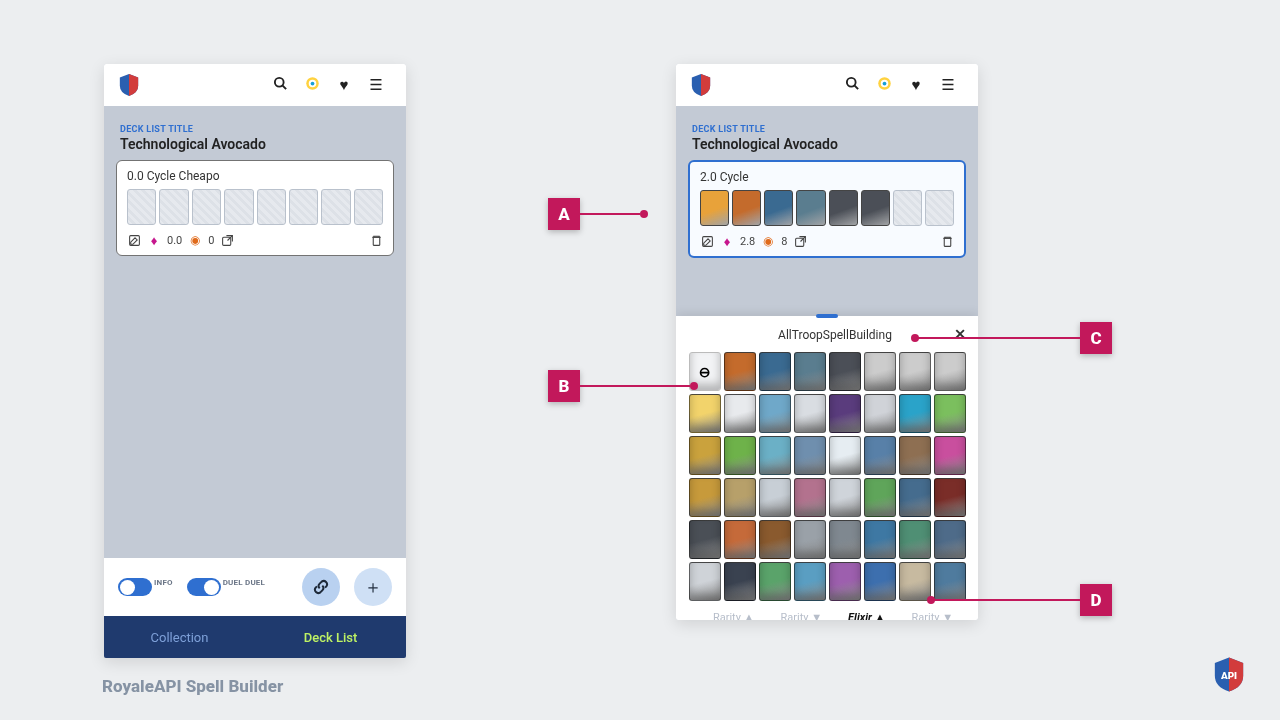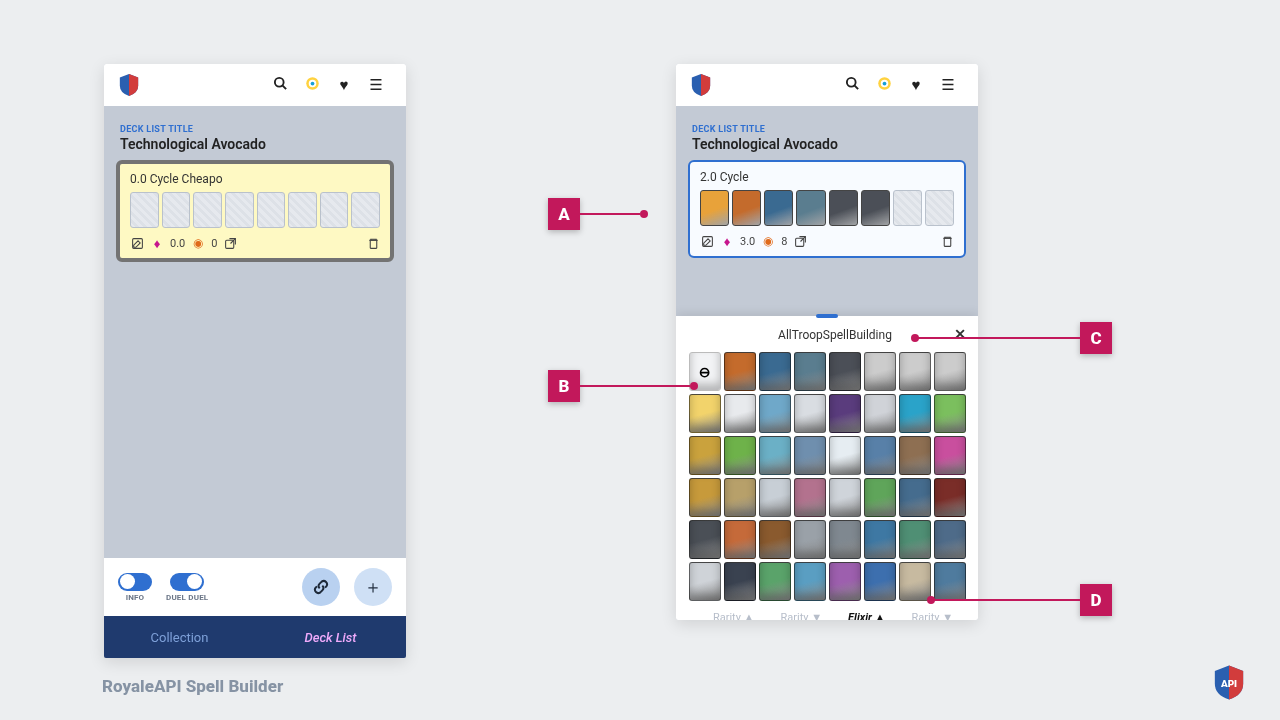--- a/index.html
+++ b/index.html
@@ -37,22 +37,22 @@
   .section-label {
     font-size: 9px; font-weight: 700; letter-spacing: .3px;
     color: #2f6fd0; padding: 18px 16px 2px;
   }
   .deck-title {
     font-size: 14px; font-weight: 600; color: #222;
     padding: 0 16px 8px;
   }
 
   .deck-card {
-    background: #fef9c3;
-    border: 4px solid #737373;
+    background: #ffffff;
+    border: 1px solid #737373;
     border-radius: 6px;
     margin: 0 12px;
     padding: 8px 10px 8px;
   }
   .deck-card.active { border: 2px solid #2f6fd0; background:#f8fbff; }
   .deck-name { font-size: 12px; color: #333; margin-bottom: 6px; }
   .card-row { display: flex; gap: 3px; }
   .slot {
     width: 30px; height: 36px;
     border: 1px solid #b9c1cc;
@@ -69,21 +69,21 @@
   .stat-row .right { margin-left:auto; }
   .si { width:14px; height:14px; display:inline-flex; align-items:center; justify-content:center; }
   .drop-pink { color:#c6168d; font-size:13px; }
   .drop-orange { color:#e06a1a; font-size:12px; }
 
   .bottom-controls {
     position:absolute; bottom:42px; left:0; right:0;
     height:58px; background:#fff;
     display:flex; align-items:center; padding:0 14px; gap:14px;
   }
-  .toggle-group { display:flex; flex-direction:column; align-items:center; gap:2px; }
+  .toggle-group { display:flex; flex-direction:row; align-items:flex-start; gap:2px; }
   .toggle {
     width:34px; height:18px; border-radius:10px; background:#2f6fd0;
     position:relative;
   }
   .toggle::after {
     content:""; position:absolute; width:15px; height:15px; border-radius:50%;
     background:#fff; top:1.5px;
   }
   .toggle.left::after { left:2px; }
   .toggle.right::after { right:2px; }
@@ -98,21 +98,21 @@
   .tabbar {
     position:absolute; bottom:0; left:0; right:0;
     height:42px; background:#1f3a6e;
     display:flex;
   }
   .tabbar .tab {
     flex:1; display:flex; align-items:center; justify-content:center;
     font-size:13px; cursor:pointer;
   }
   .tab.inactive { color:#7ea0d8; }
-  .tab.active { color:#f0abfc; font-weight:500;font-style:italic; }
+  .tab.active { color:#bef264; font-weight:500; }
 
   .picker {
     position:absolute; bottom:0; left:0; right:0;
     background:#fff;
     box-shadow: 0 -2px 10px rgba(0,0,0,0.1);
     padding-bottom:6px;
   }
   .picker-handle {
     width:22px; height:4px; border-radius:2px; background:#2f6fd0;
     margin:0 auto; transform:translateY(-2px);
@@ -159,21 +159,21 @@
   .dot {
     position:absolute; width:8px; height:8px; border-radius:50%;
     background:#c2185b;
   }
 
   .footer-title {
     position:absolute; left:102px; bottom:24px;
     font-size:17px; font-weight:800; color:#8693a4;
   }
   .footer-logo {
-    position:absolute; right:34px; bottom:18px;
+    position:absolute; right:34px; bottom:26px;
     width:34px; height:38px;
   }
 </style>
 </head>
 <body>
 
 <div class="phone" id="phone-left">
   <div class="topbar">
     <div class="logo">
       <svg viewBox="0 0 24 26">
@@ -309,21 +309,21 @@
         <div class="slot"></div>
       </div>
     <div class="stat-row">
       <span class="si">
         <svg width="13" height="13" viewBox="0 0 24 24" fill="none" stroke="#444" stroke-width="2">
             <rect x="3" y="3" width="18" height="18" rx="2"></rect>
             <path d="M13 7l4 4-8 8H5v-4z"></path>
           </svg>
       </span>
       <span class="si drop-pink">♦</span>
-      <span>3.0</span>
+      <span>2.8</span>
       <span class="si drop-orange">◉</span>
       <span>8</span>
       <span class="si">
         <svg width="13" height="13" viewBox="0 0 24 24" fill="none" stroke="#444" stroke-width="2">
             <rect x="3" y="6" width="15" height="15" rx="2"></rect>
             <path d="M10 3h11v11"></path>
             <path d="M21 3l-9 9"></path>
           </svg>
       </span>
       <span class="right si">

